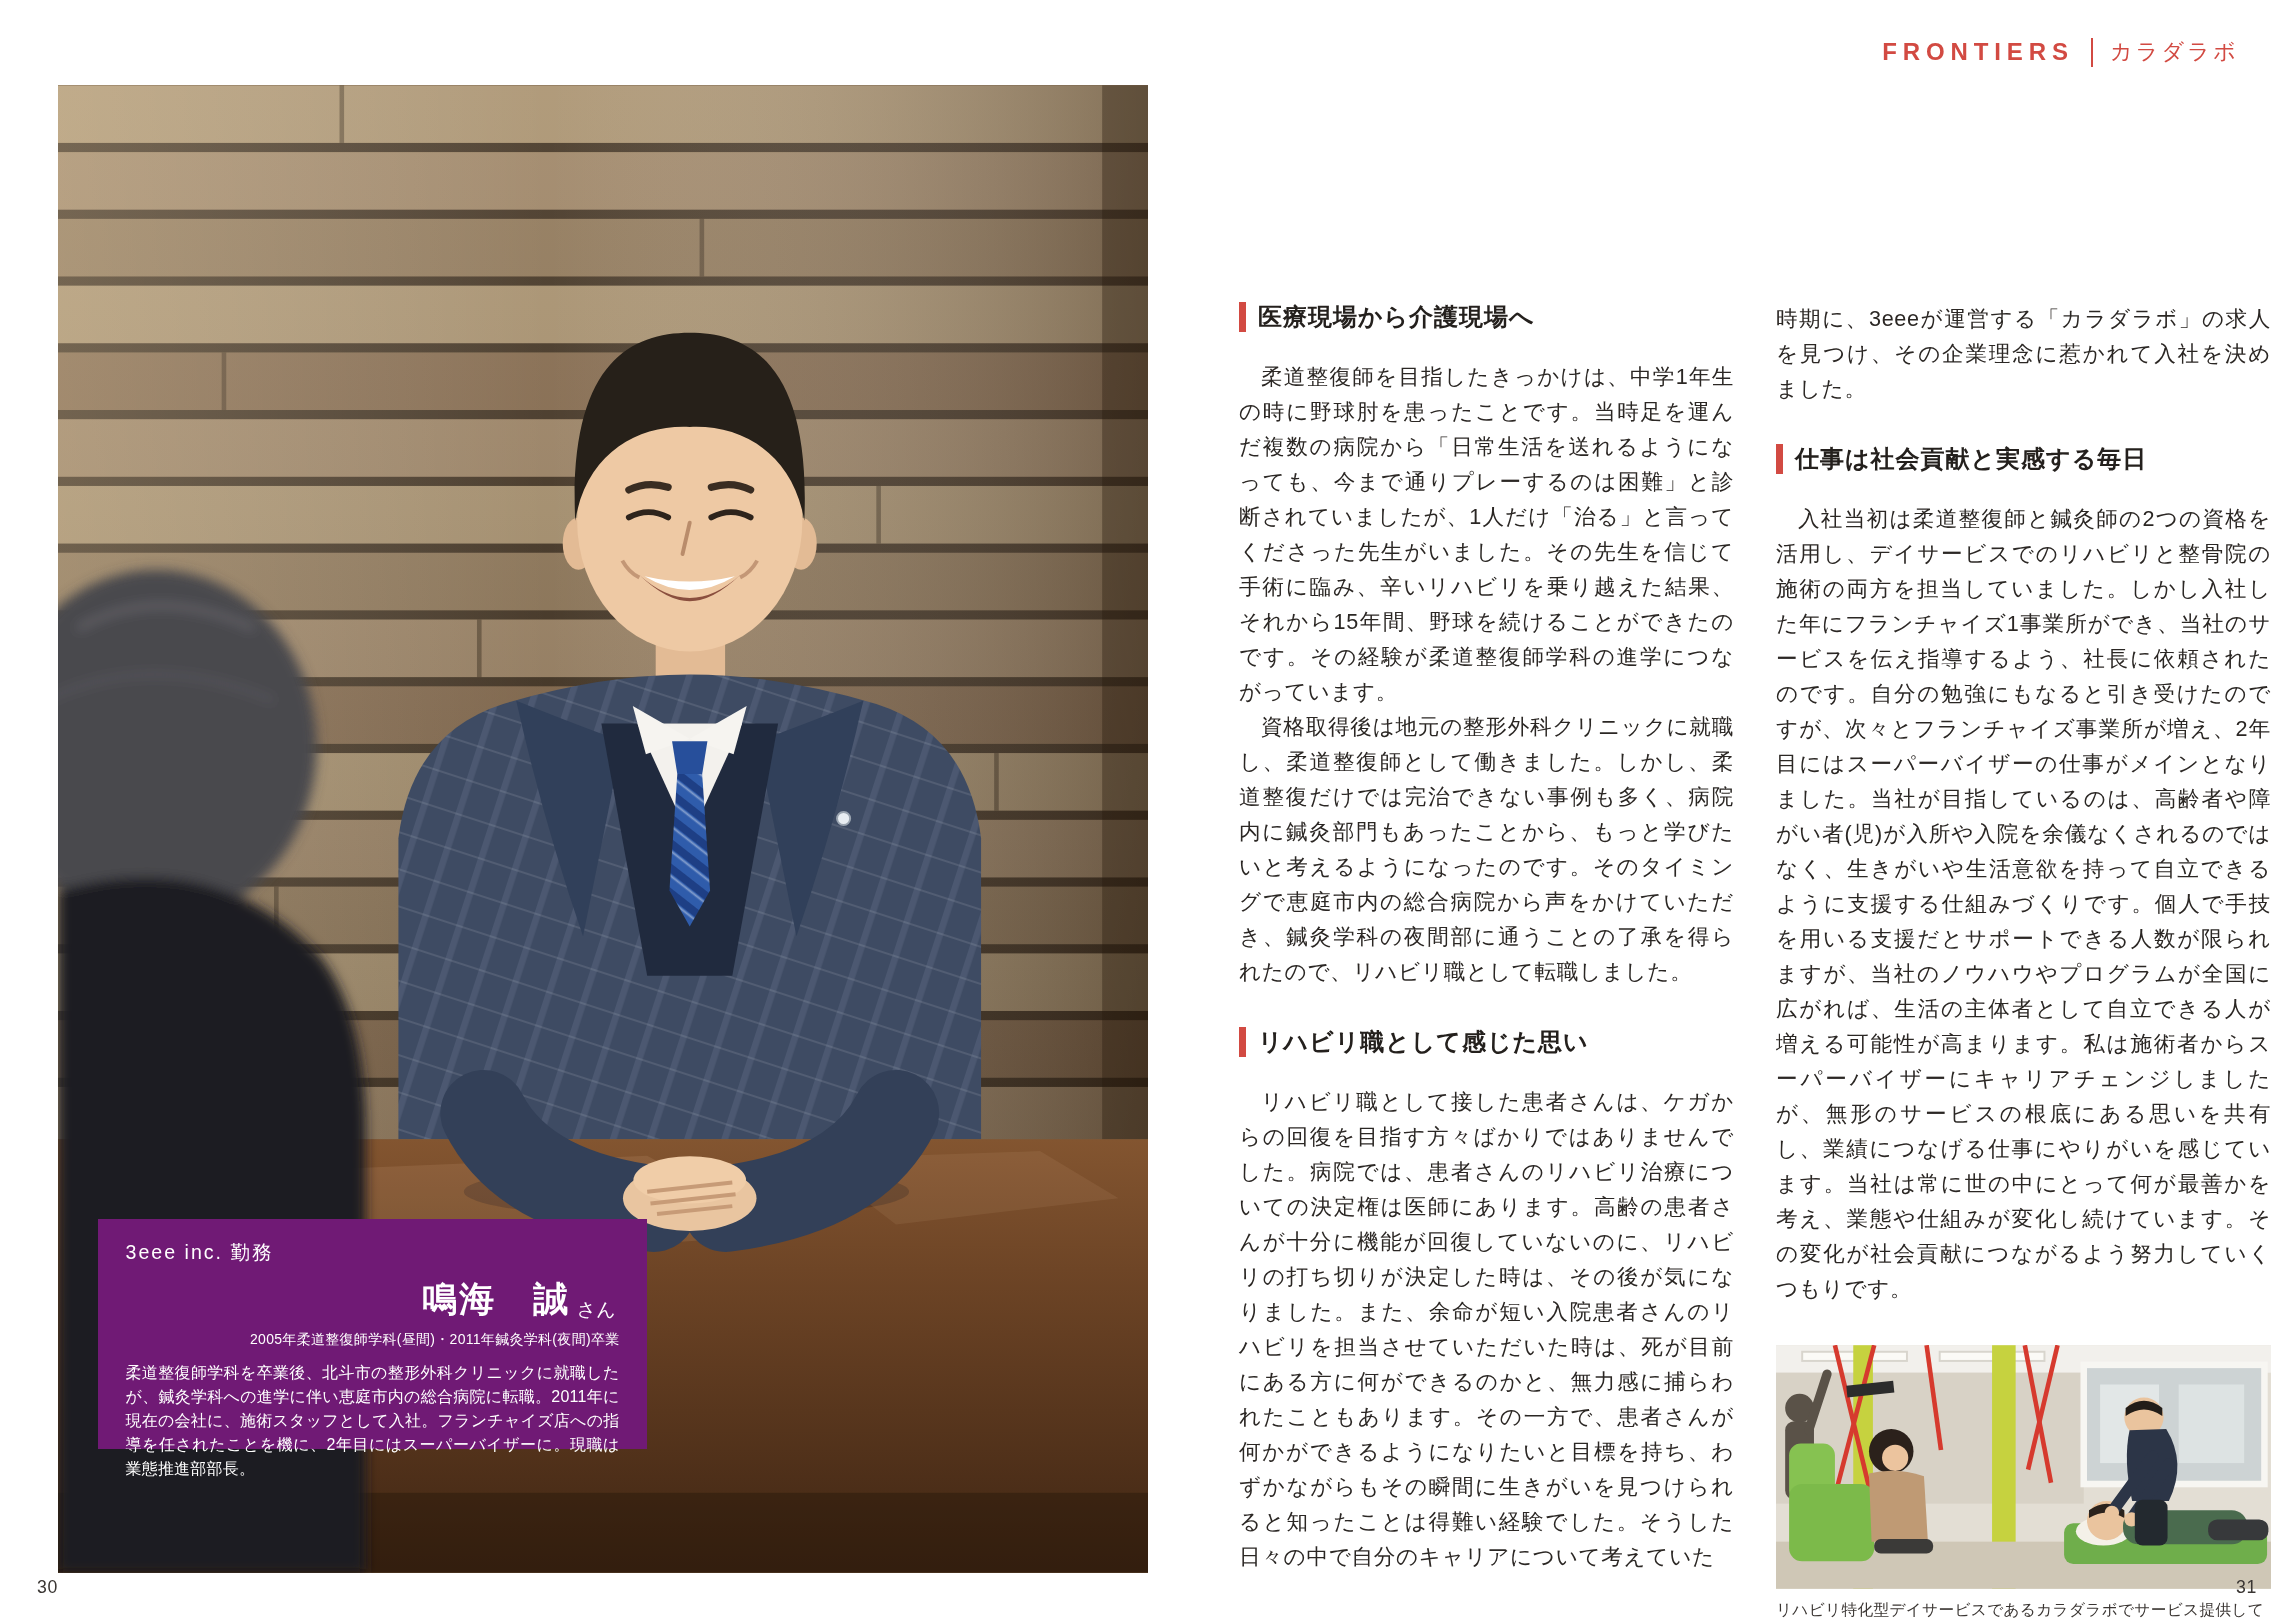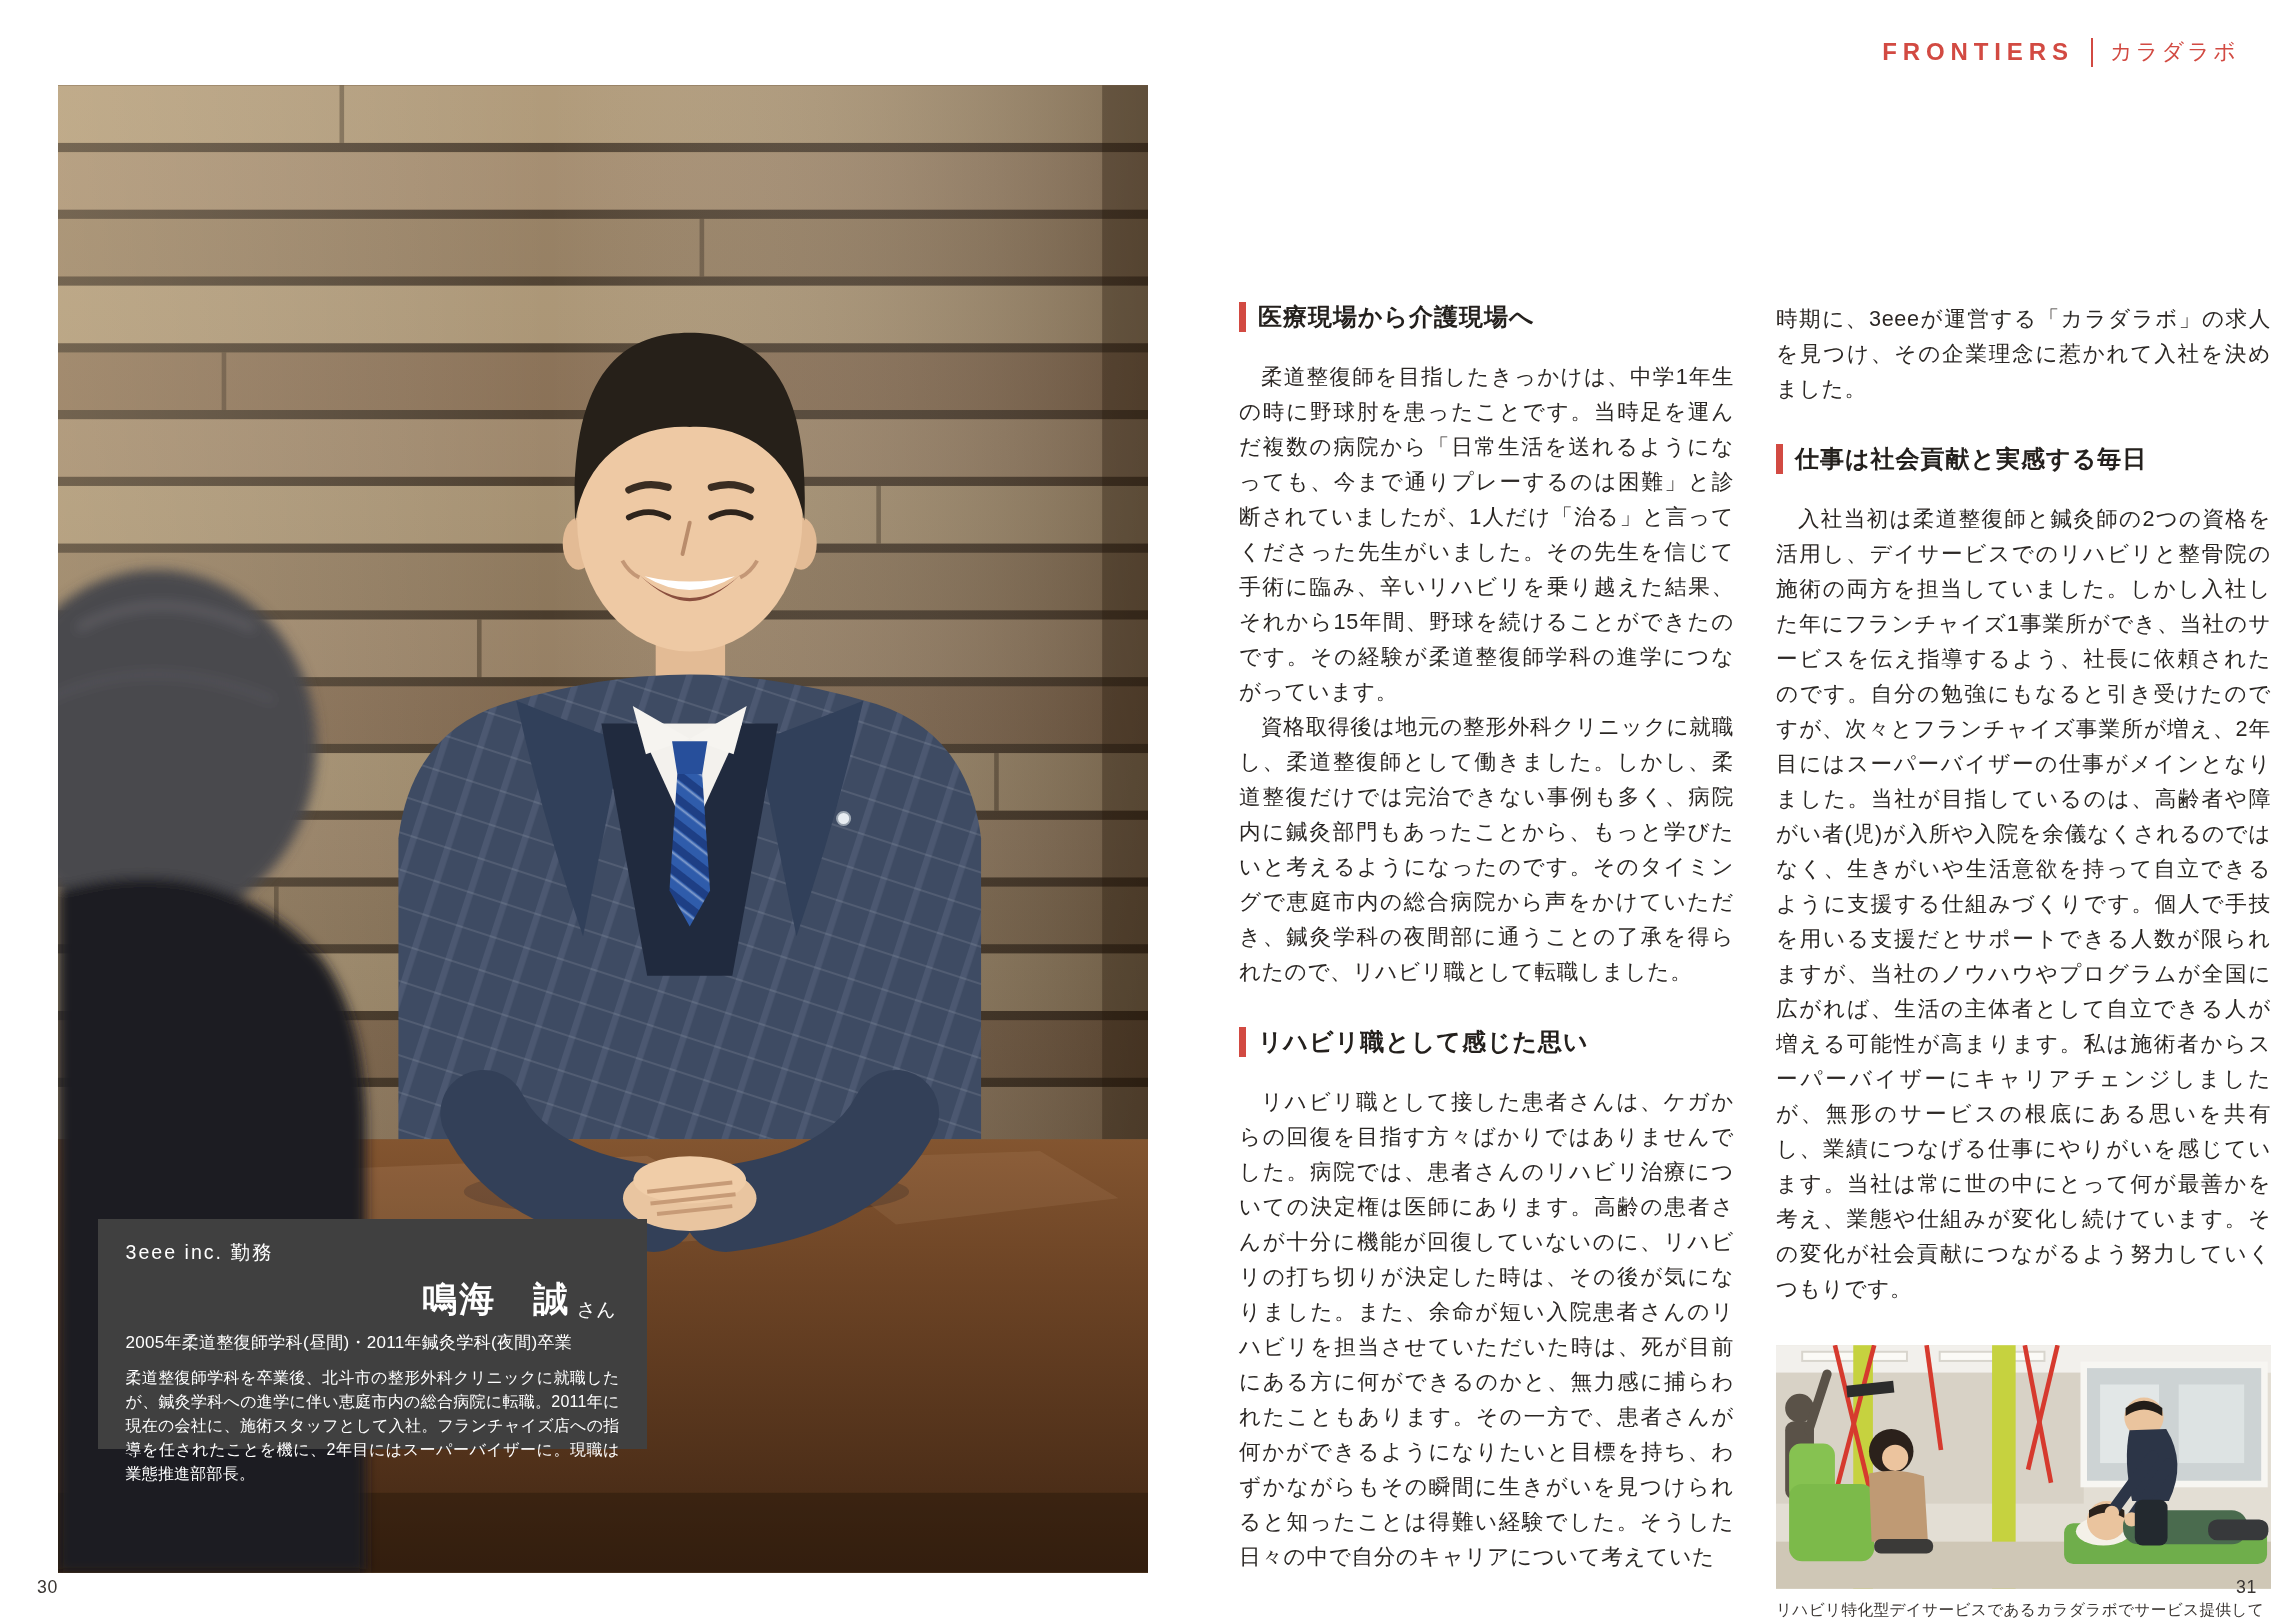--- a/index.html
+++ b/index.html
@@ -23,21 +23,21 @@
   .main-photo svg{display:block;}
   
   .profile-card{
     position:absolute;left:98px;top:1219px;width:549px;height:230px;box-sizing:border-box;
     padding:19.6px 27.5px 17px 27.5px;color:#ffffff;
   }
   .company{font-size:19.6px;letter-spacing:2px;}
   .name-line{display:flex;justify-content:flex-end;align-items:flex-end;gap:6.5px;margin-top:10.5px;padding-right:3.9px;}
   .person-name{font-size:35px;font-weight:700;letter-spacing:2px;}
   .person-suffix{font-size:19px;}
-  .grad-line{text-align:left;font-size:17px;margin-top:7.9px;letter-spacing:0.3px;}
+  .grad-line{text-align:right;font-size:14px;margin-top:7.9px;letter-spacing:0.3px;}
   .bio{margin-top:11.8px;font-size:16px;line-height:24px;text-align:justify;font-weight:normal;letter-spacing:0.2px;}
   
   .col{position:absolute;top:301px;width:495px;}
   .col1{left:1239px;}
   .col2{left:1776px;}
   .section-head{display:flex;align-items:center;gap:11.8px;margin:0 0 26px 0;}
   .section-head.mid{margin-top:37px;}
   .red-bar{width:7.2px;height:30px;background:var(--accent);flex:0 0 auto;}
   .section-title{font-size:24px;font-weight:bold;color:#24201d;letter-spacing:1px;}
   .body-para{font-size:21.6px;line-height:35px;text-align:justify;letter-spacing:0.7px;margin:0;color:#2b2724;}
@@ -167,21 +167,21 @@
 
       <g filter="url(#blur9)">
         <ellipse cx="150" cy="1010" rx="245" ry="270" fill="#49484d"></ellipse>
         <path d="M30,830 Q150,760 300,830" stroke="#75747a" stroke-width="9" fill="none" opacity="0.6"></path>
         <path d="M-20,940 Q140,860 330,940" stroke="#6b6a70" stroke-width="7" fill="none" opacity="0.5"></path>
         <path d="M0,1230 Q240,1160 400,1330 Q470,1420 470,1600 L470,2272 L0,2272 Z" fill="#1f1f24"></path>
       </g>
     </svg>
   </div>
 
-  <div class="profile-card" style="background:#404040;">
+  <div class="profile-card" style="background:#701a75;">
     <div class="company">3eee inc. 勤務</div>
     <div class="name-line">
       <span class="person-name">鳴海　誠</span>
       <span class="person-suffix">さん</span>
     </div>
     <div class="grad-line">2005年柔道整復師学科(昼間)・2011年鍼灸学科(夜間)卒業</div>
     <div class="bio">柔道整復師学科を卒業後、北斗市の整形外科クリニックに就職したが、鍼灸学科への進学に伴い恵庭市内の総合病院に転職。2011年に現在の会社に、施術スタッフとして入社。フランチャイズ店への指導を任されたことを機に、2年目にはスーパーバイザーに。現職は業態推進部部長。</div>
   </div>
 
 

